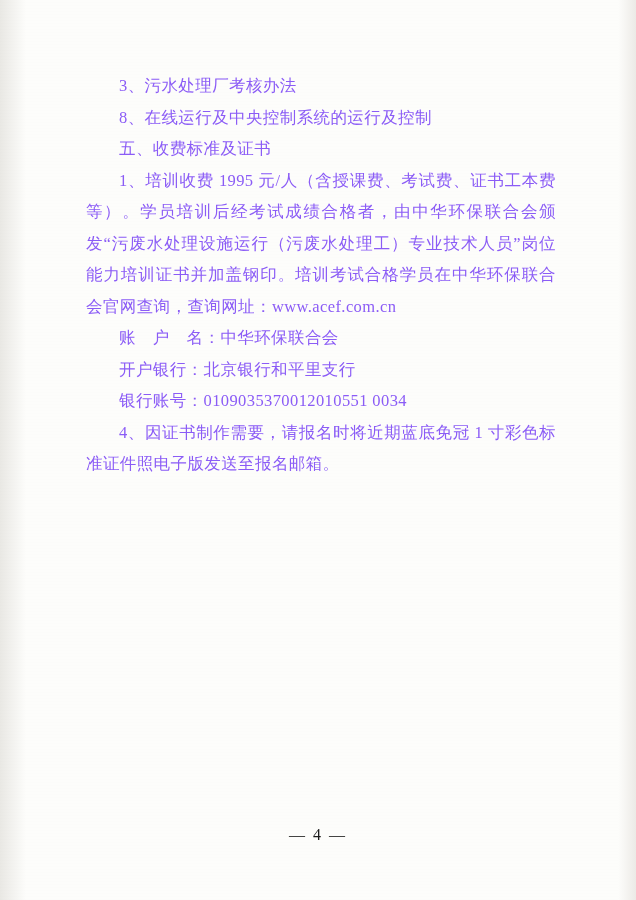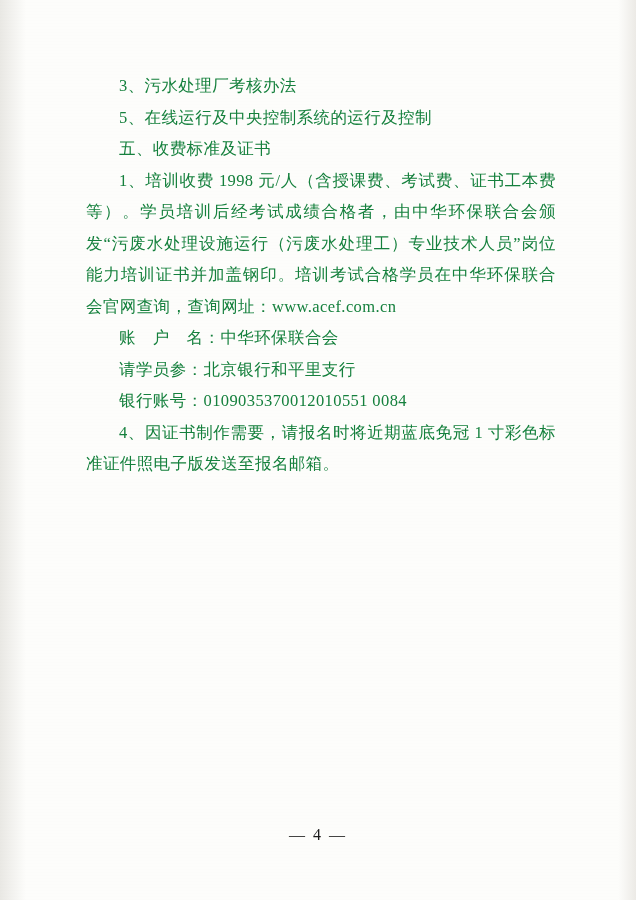--- a/index.html
+++ b/index.html
@@ -38,21 +38,21 @@
     pointer-events: none;
   }
   .content {
     position: absolute;
     left: 86px;
     top: 70px;
     width: 470px;
   }
   p.para {
     margin: 0 0 0 0;
-    color: #15803d;
+    color: #8b5cf6;
     font-size: 16.5px;
     line-height: 31.5px;
     text-align: justify;
     text-justify: inter-ideograph;
     letter-spacing: 0.4px;
   }
   p.indent {
     text-indent: 33px;
   }
   .footer {
@@ -76,23 +76,23 @@
   }
 </style>
 </head>
 <body>
 
 <div class="page">
   <div class="texture"></div>
 
   <div class="content">
     <p class="para indent">3、污水处理厂考核办法</p>
-    <p class="para indent">5、在线运行及中央控制系统的运行及控制</p>
+    <p class="para indent">8、在线运行及中央控制系统的运行及控制</p>
     <p class="para indent">五、收费标准及证书</p>
-    <p class="para indent">1、培训收费 1998 元/人（含授课费、考试费、证书工本费等）。学员培训后经考试成绩合格者，由中华环保联合会颁发“污废水处理设施运行（污废水处理工）专业技术人员”岗位能力培训证书并加盖钢印。培训考试合格学员在中华环保联合会官网查询，查询网址：www.acef.com.cn</p>
+    <p class="para indent">1、培训收费 1995 元/人（含授课费、考试费、证书工本费等）。学员培训后经考试成绩合格者，由中华环保联合会颁发“污废水处理设施运行（污废水处理工）专业技术人员”岗位能力培训证书并加盖钢印。培训考试合格学员在中华环保联合会官网查询，查询网址：www.acef.com.cn</p>
     <p class="para indent">账　户　名：中华环保联合会</p>
-    <p class="para indent">请学员参：北京银行和平里支行</p>
-    <p class="para indent">银行账号：0109035370012010551 0084</p>
+    <p class="para indent">开户银行：北京银行和平里支行</p>
+    <p class="para indent">银行账号：0109035370012010551 0034</p>
     <p class="para indent">4、因证书制作需要，请报名时将近期蓝底免冠 1 寸彩色标准证件照电子版发送至报名邮箱。</p>
   </div>
 
   <div class="footer">— 4 —</div>
 </div>
 
 </body></html>

